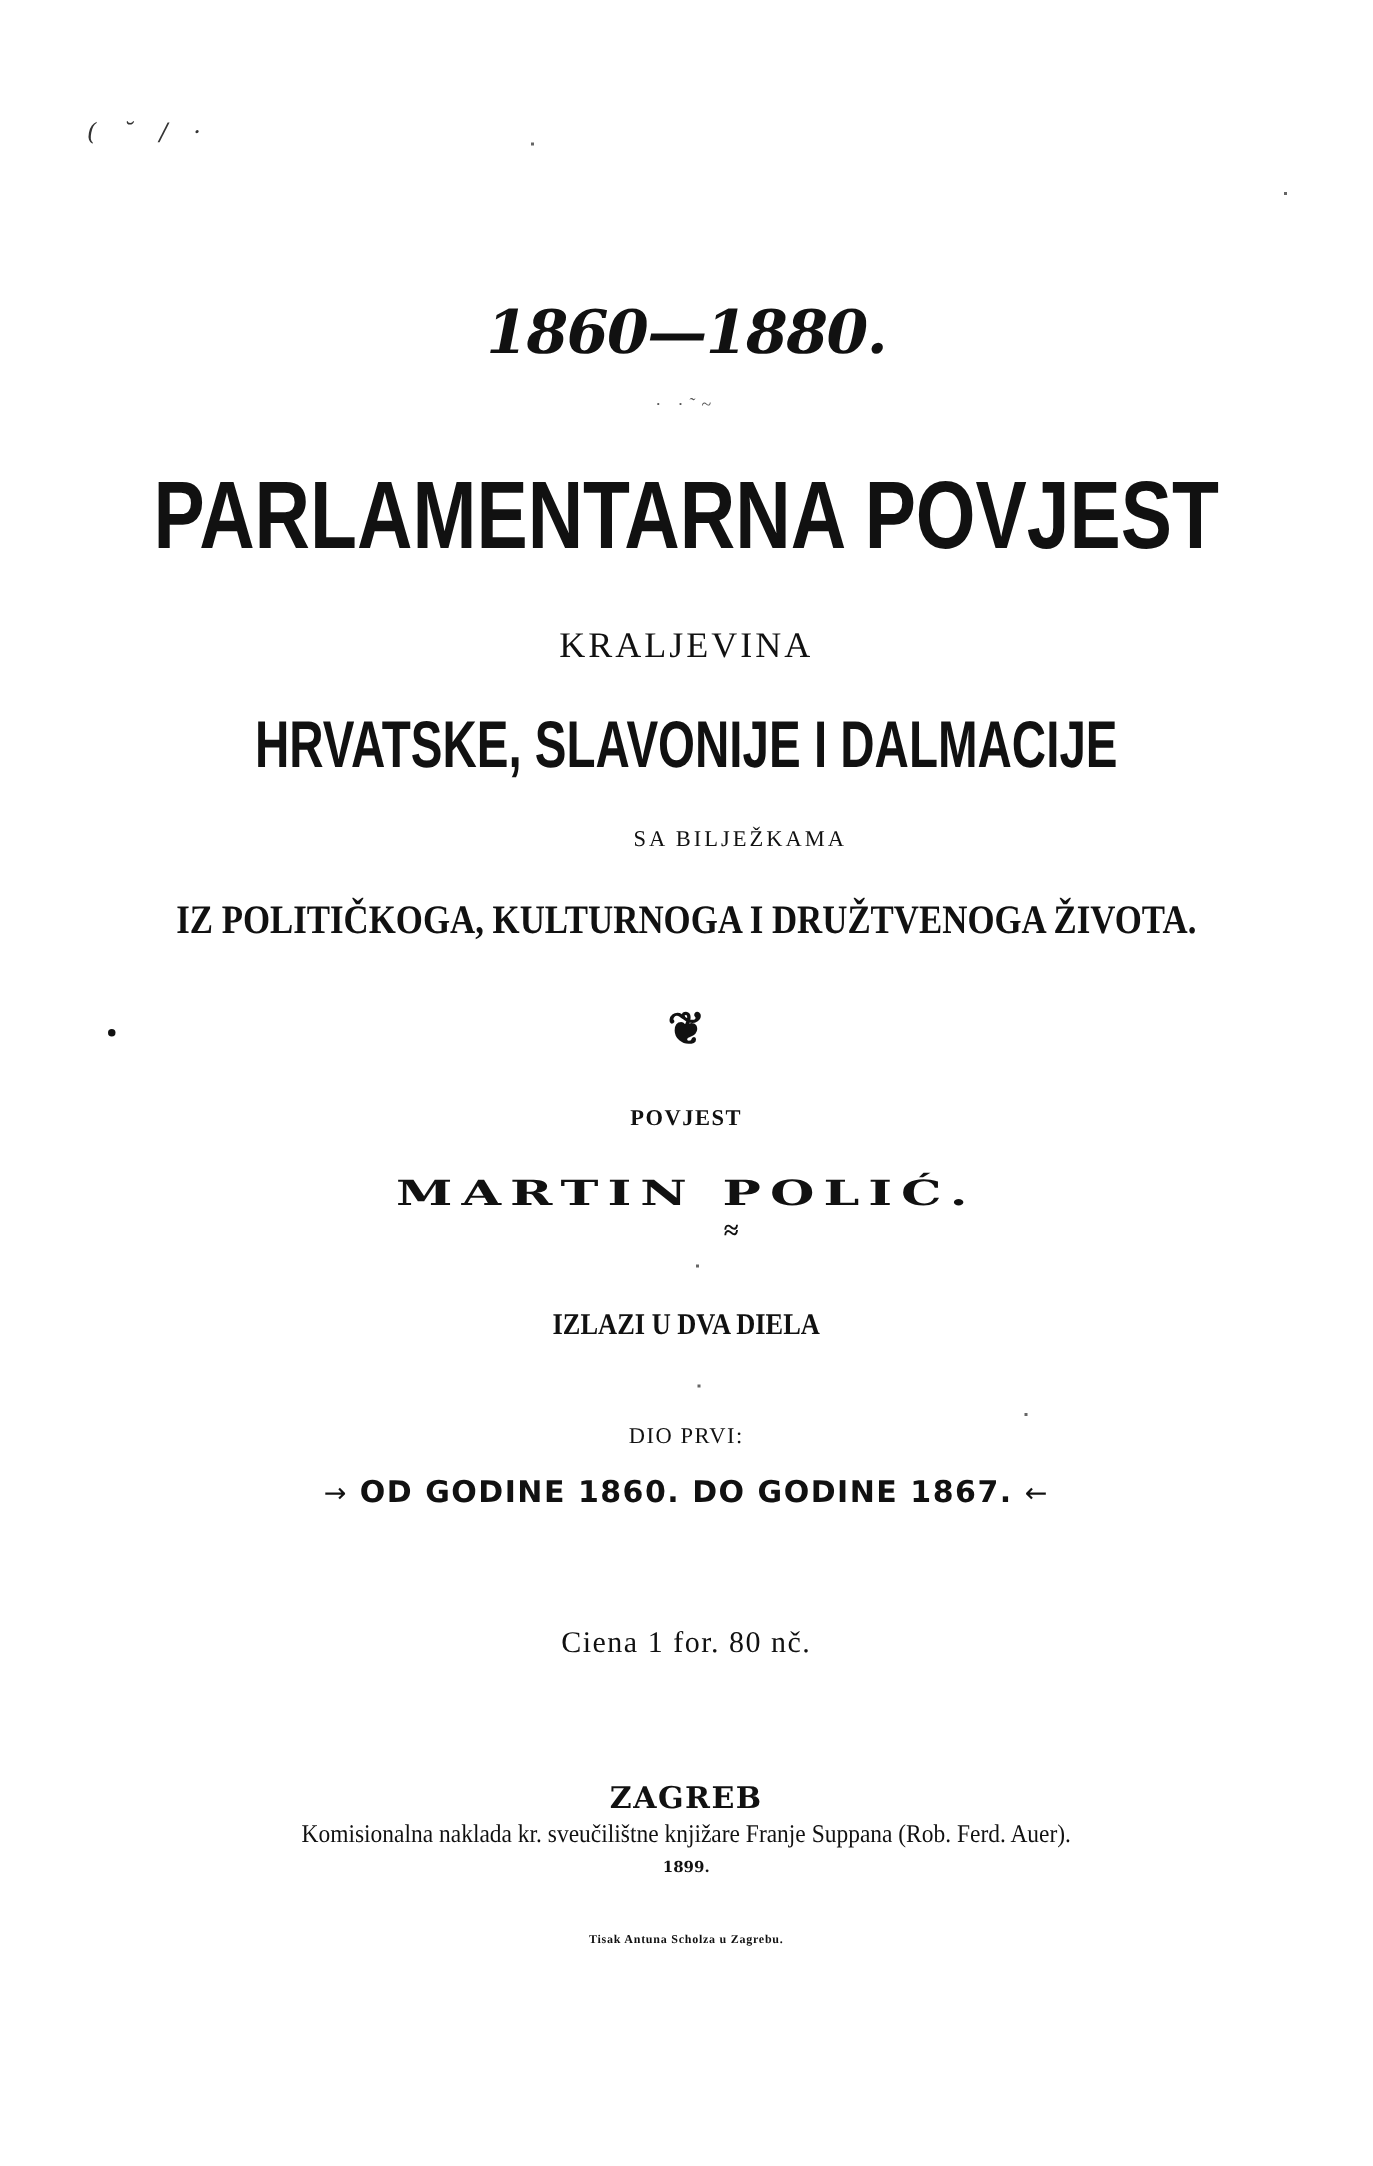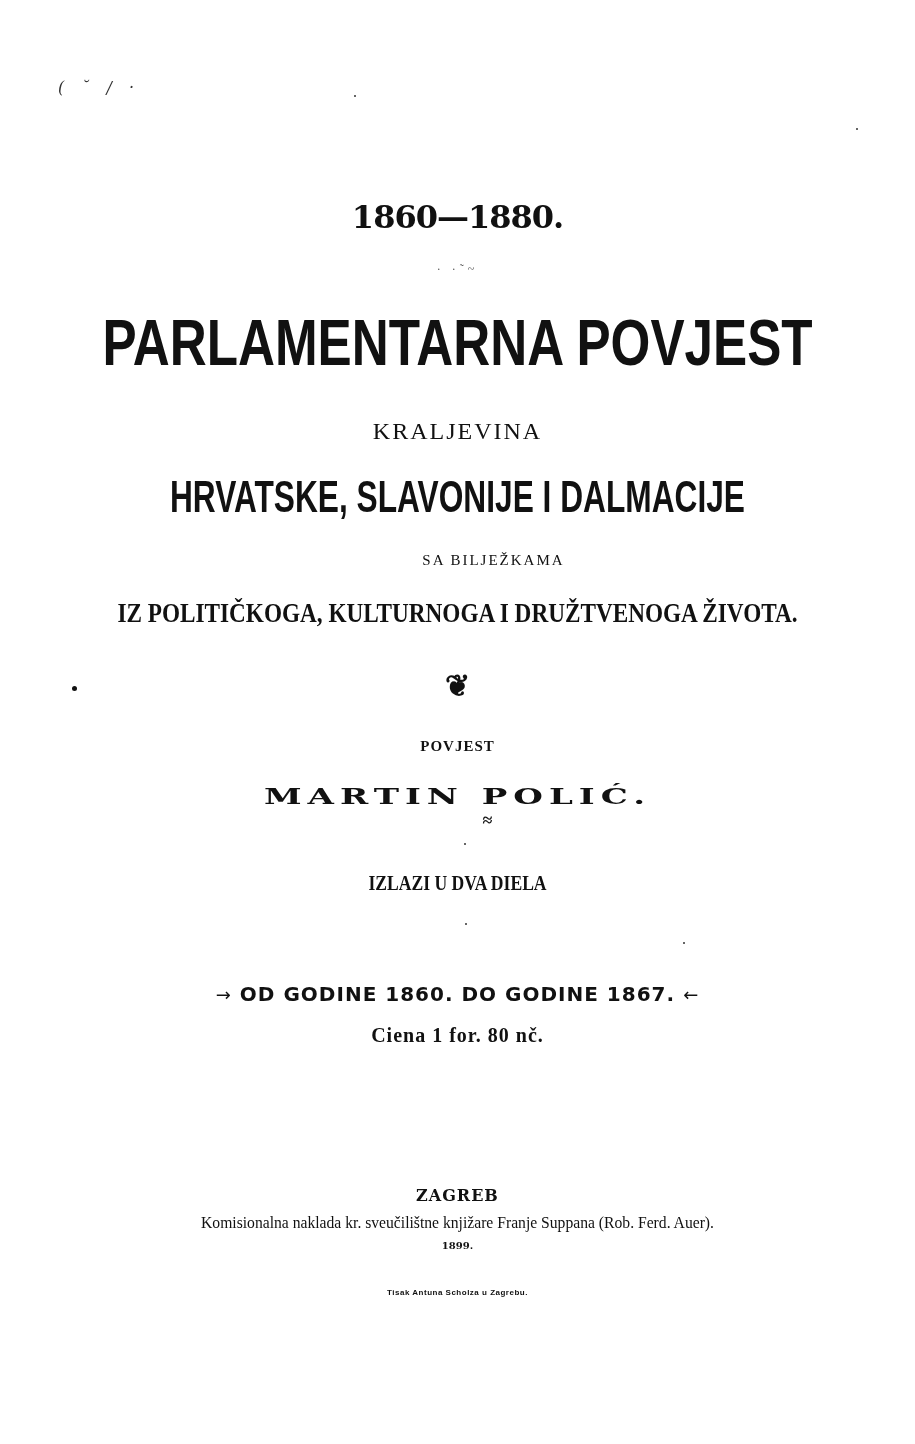--- a/index.html
+++ b/index.html
@@ -36,22 +36,23 @@
       font-family: "DejaVu Serif", serif;
       font-size: 16px;
       font-style: italic;
       color: #333;
       letter-spacing: 6px;
     }
     .dates {
       top: 198px;
       font-family: "DejaVu Serif", serif;
       font-weight: bold;
-      font-size: 32px;
+      font-size: 40px;
       letter-spacing: -1px;
+      font-style: italic;
     }
     .ornament-small {
       top: 262px;
       font-size: 12px;
       color: #555;
       letter-spacing: 4px;
     }
     .main-title {
       top: 306px;
       font-family: "Liberation Sans Narrow", "Liberation Sans", sans-serif;
@@ -140,47 +141,47 @@
       font-weight: bold;
       font-size: 20px;
       letter-spacing: 1px;
     }
     .part-range .arrow {
       font-weight: normal;
       font-size: 18px;
       margin: 0 8px;
     }
     .price {
-      top: 1024px;
-      font-weight: bold;
+      top: 1084px;
+      font-weight: normal;
       font-size: 20px;
       letter-spacing: 1px;
     }
     .city {
       top: 1186px;
       font-family: "DejaVu Serif", serif;
       font-weight: bold;
-      font-size: 16px;
+      font-size: 20px;
       letter-spacing: 1px;
     }
     .publisher {
       top: 1213px;
       font-size: 17px;
       transform: scaleX(0.92);
       transform-origin: center;
     }
     .year {
       top: 1240px;
       font-family: "DejaVu Serif", serif;
       font-weight: bold;
       font-size: 10px;
     }
     .printer {
       top: 1288px;
-      font-family: Liberation Sans, sans-serif;
+      font-family: Liberation Serif, serif;
       font-weight: bold;
       font-size: 8px;
       letter-spacing: 0.5px;
     }
     .speck {
       position: absolute;
       width: 2px;
       height: 2px;
       background: #666;
     }
@@ -209,20 +210,21 @@
 
   <div class="margin-dot"></div>
   <div class="line fleuron">❦</div>
 
   <div class="line napisao">POVJEST</div>
   <div class="line author">MARTIN POLIĆ.</div>
   <div class="line author-mark">≈</div>
 
   <div class="line dva-diela">IZLAZI U DVA DIELA</div>
 
+  <div class="line dio-prvi">DIO PRVI:</div>
   <div class="line part-range">
     <span class="arrow">→</span><span>OD GODINE 1860. DO GODINE 1867.</span><span class="arrow">←</span>
   </div>
 
   <div class="line price">Ciena 1 for. 80 nč.</div>
 
   <div class="line city">ZAGREB</div>
   <div class="line publisher">Komisionalna naklada kr. sveučilištne knjižare Franje Suppana (Rob. Ferd. Auer).</div>
   <div class="line year">1899.</div>
 

